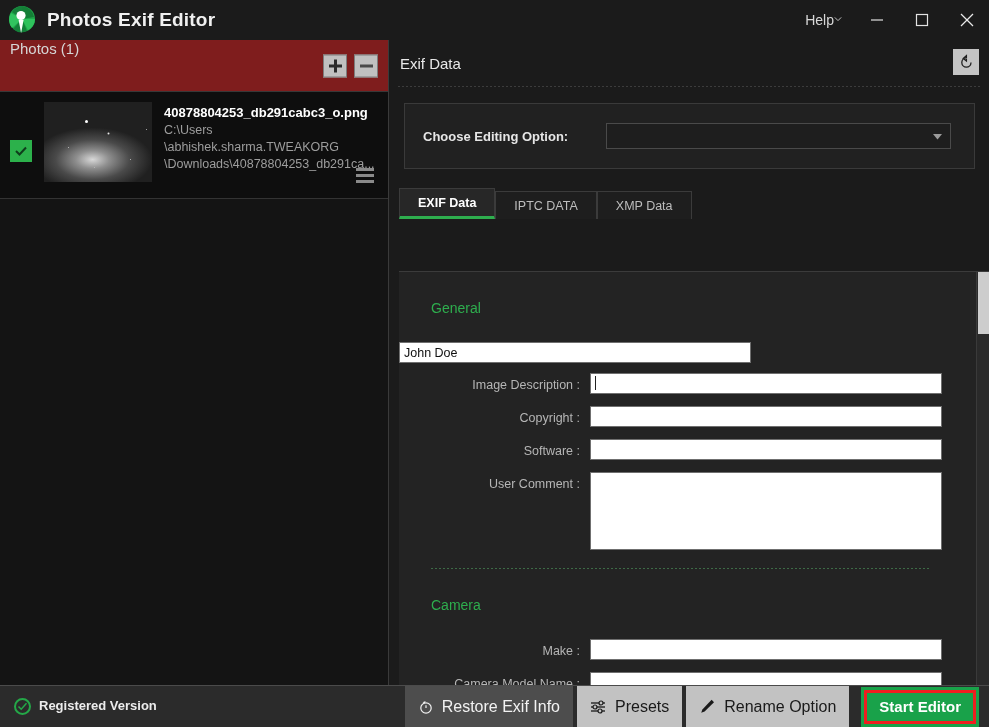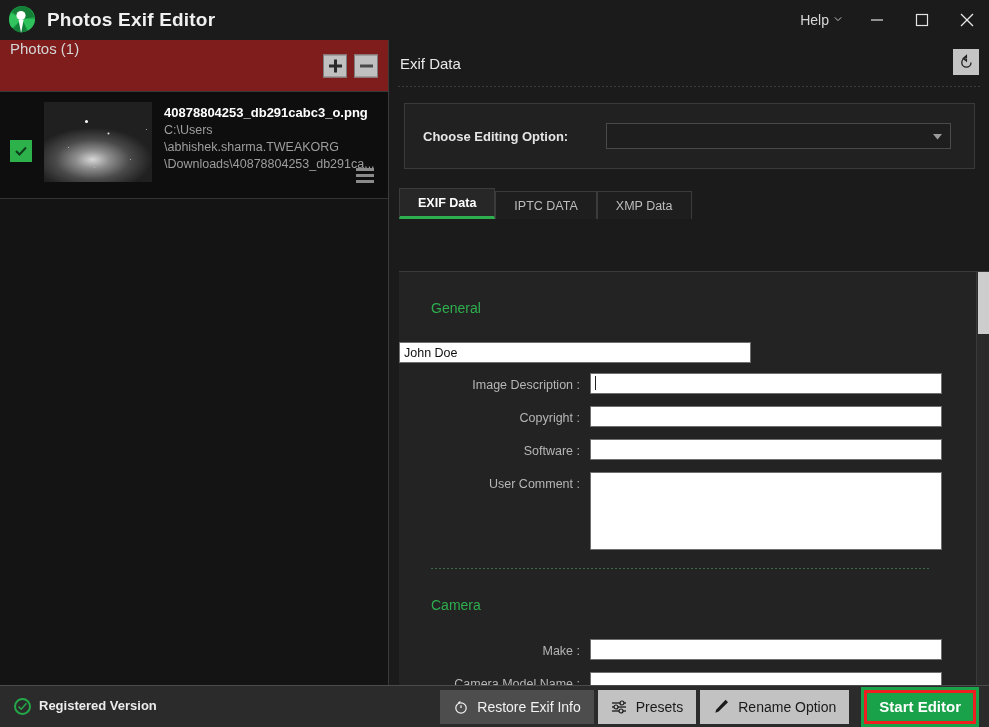--- a/index.html
+++ b/index.html
@@ -17,21 +17,21 @@
     background: #1b1b1b; display: flex; align-items: center;
   }
   #logo { width: 34px; height: 34px; margin-left: 5px; flex: none; position: relative; }
   #app-title {
     color: #f0f0f0; font-size: 19px; font-weight: bold; letter-spacing: .2px;
     margin-left: 8px;
   }
   #titlebar-right { margin-left: auto; display: flex; align-items: center; height: 40px; }
   #help-menu {
     color: #d8d8d8; font-size: 14px; display: flex; align-items: center;
-    gap: 5px; padding: 16px 12px; height: 40px; cursor: default;
+    padding: 16px 12px; height: 40px; cursor: default;
   }
   .caret-dn { width: 8px; height: 8px; position: relative; top: -1px; }
   .winbtn {
     width: 45px; height: 40px; display: flex; align-items: center;
     justify-content: center; color: #e2e2e2;
   }
 
   
   #sidebar {
     position: absolute; left: 0; top: 40px; width: 389px; height: 645px;
@@ -192,22 +192,22 @@
     display: flex; align-items: center;
   }
   #reg-status { display: flex; align-items: flex-start; margin-left: 14px; }
   #reg-check {
     width: 17px; height: 17px; border: 2px solid #24a848; border-radius: 50%;
     display: flex; align-items: center; justify-content: center; flex: none;
   }
   #reg-text { color: #ececec; font-size: 13px; margin-left: 8px; font-weight: bold; }
   #bottom-actions { margin-left: auto; display: flex; align-items: center; gap: 4px; }
   .action-btn {
-    height: 34px; display: flex; align-items: center; gap: 8px;
-    padding: 0 13px; font-size: 14px; white-space: nowrap;
+    height: 42px; display: flex; align-items: center; gap: 8px;
+    padding: 0 13px; font-size: 16px; white-space: nowrap;
   }
   .action-btn.dark { background: #4d4d4d; color: #f2f2f2; }
   .action-btn.light { background: #c2c2c2; color: #1a1a1a; }
   #start-wrap {
     margin-left: 8px; margin-right: 10px; background: #19a24a;
     padding: 3px; display: flex;
   }
   #start-inner { border: 3px solid #ef1f20; display: flex; }
   #start-btn {
     background: #19a24a; color: #ffffff; font-size: 15px; font-weight: bold;

